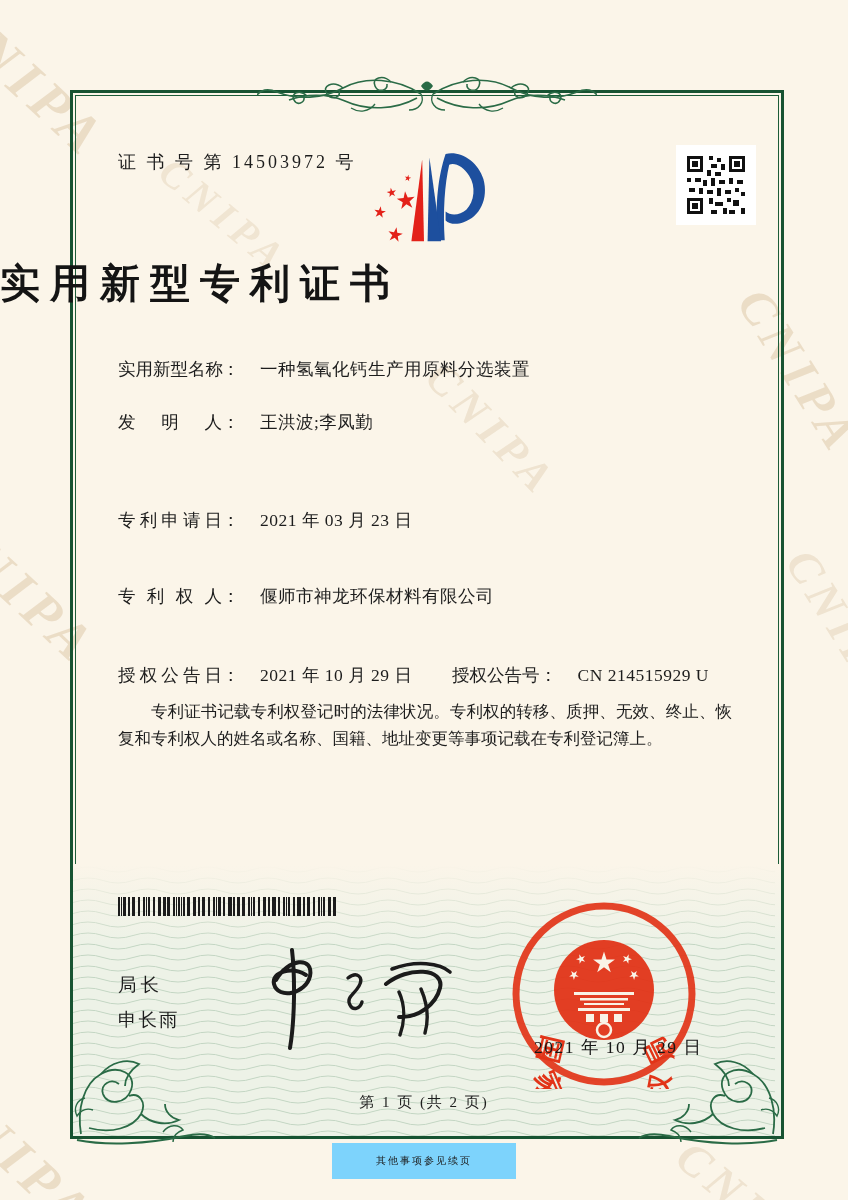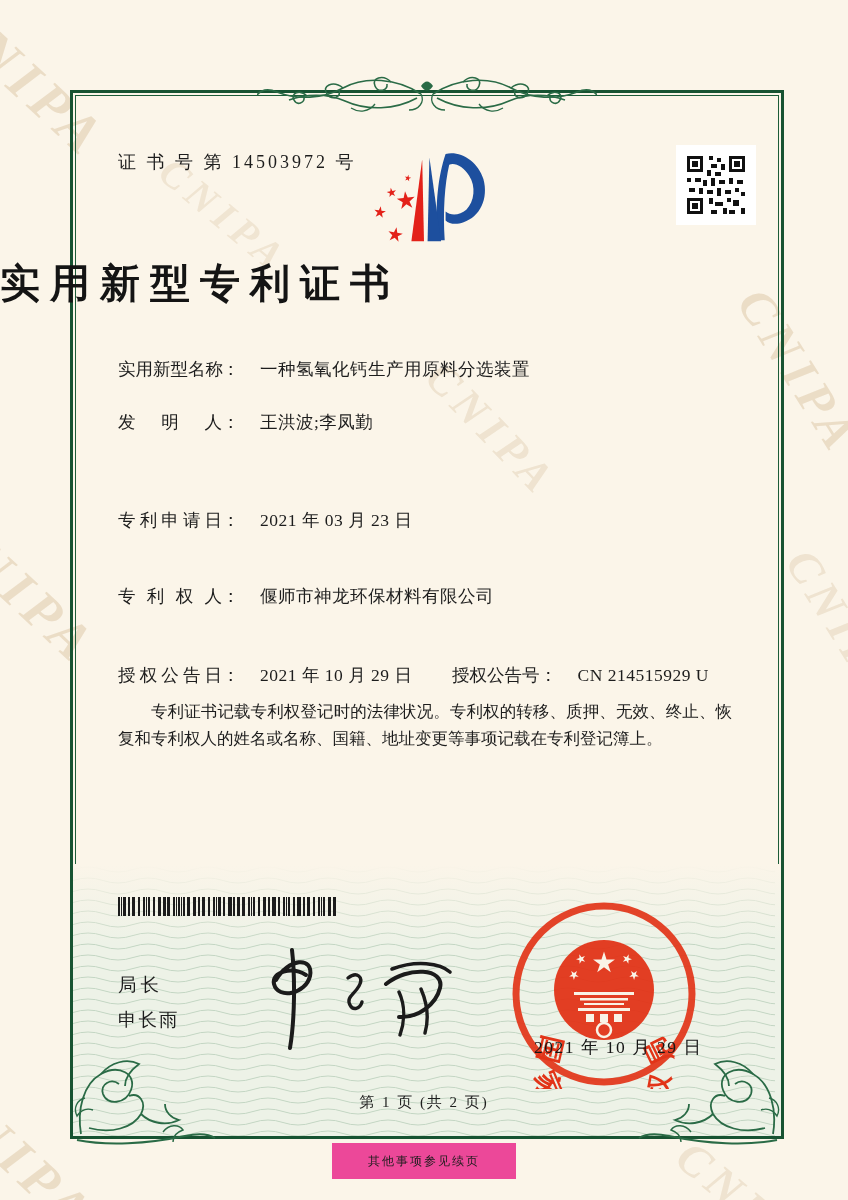--- a/index.html
+++ b/index.html
@@ -81,23 +81,23 @@
   .seal-date{
     position:absolute;left:534px;top:1035px;font-size:17.5px;z-index:6;
     letter-spacing:1.5px;color:#161616;white-space:nowrap;
   }
   .page-num{
     position:absolute;left:70px;width:708px;top:1093px;text-align:center;
     font-size:15px;letter-spacing:2px;z-index:6;
   }
   .note-box{
     position:absolute;left:332px;top:1143px;width:184px;height:36px;
-    background:#ec4899;z-index:4;
+    background:#7dd3fc;z-index:4;
     display:flex;align-items:center;justify-content:center;
-    font-size:12px;letter-spacing:2px;
+    font-size:10px;letter-spacing:2px;
   }
   .flourish-top{position:absolute;left:50%;top:-26px;transform:translateX(-50%);z-index:3;}
   .flourish-bl{position:absolute;left:-6px;bottom:-10px;z-index:3;}
   .flourish-br{position:absolute;right:-6px;bottom:-10px;z-index:3;transform:scaleX(-1);}
 </style>
 </head>
 <body>
 
 <div class="page">
 

